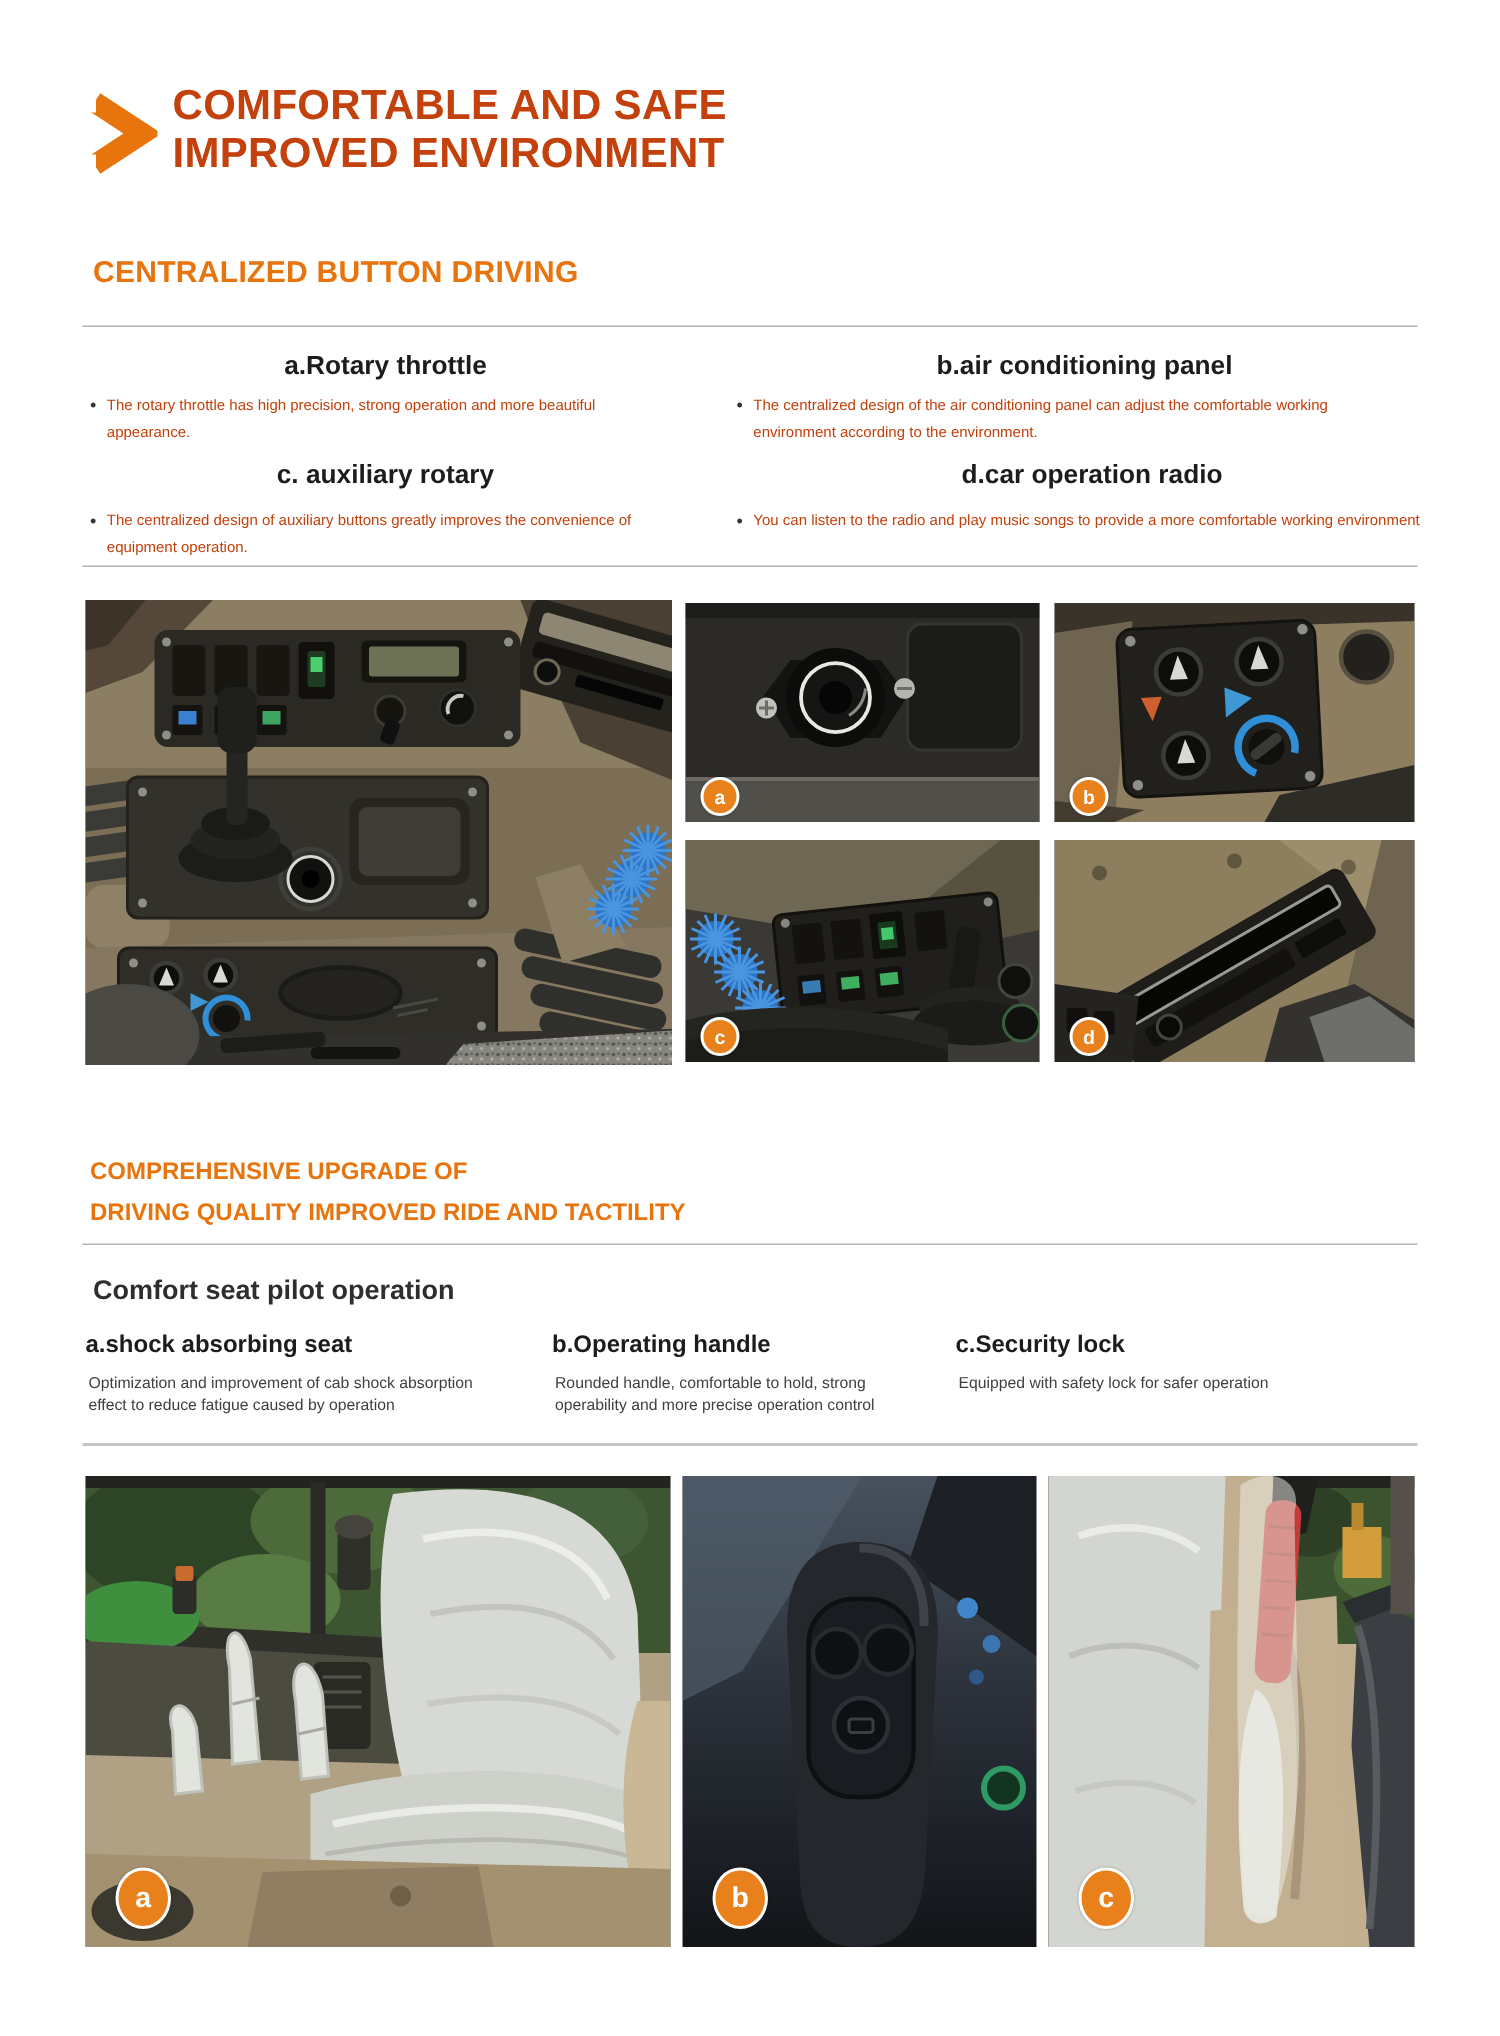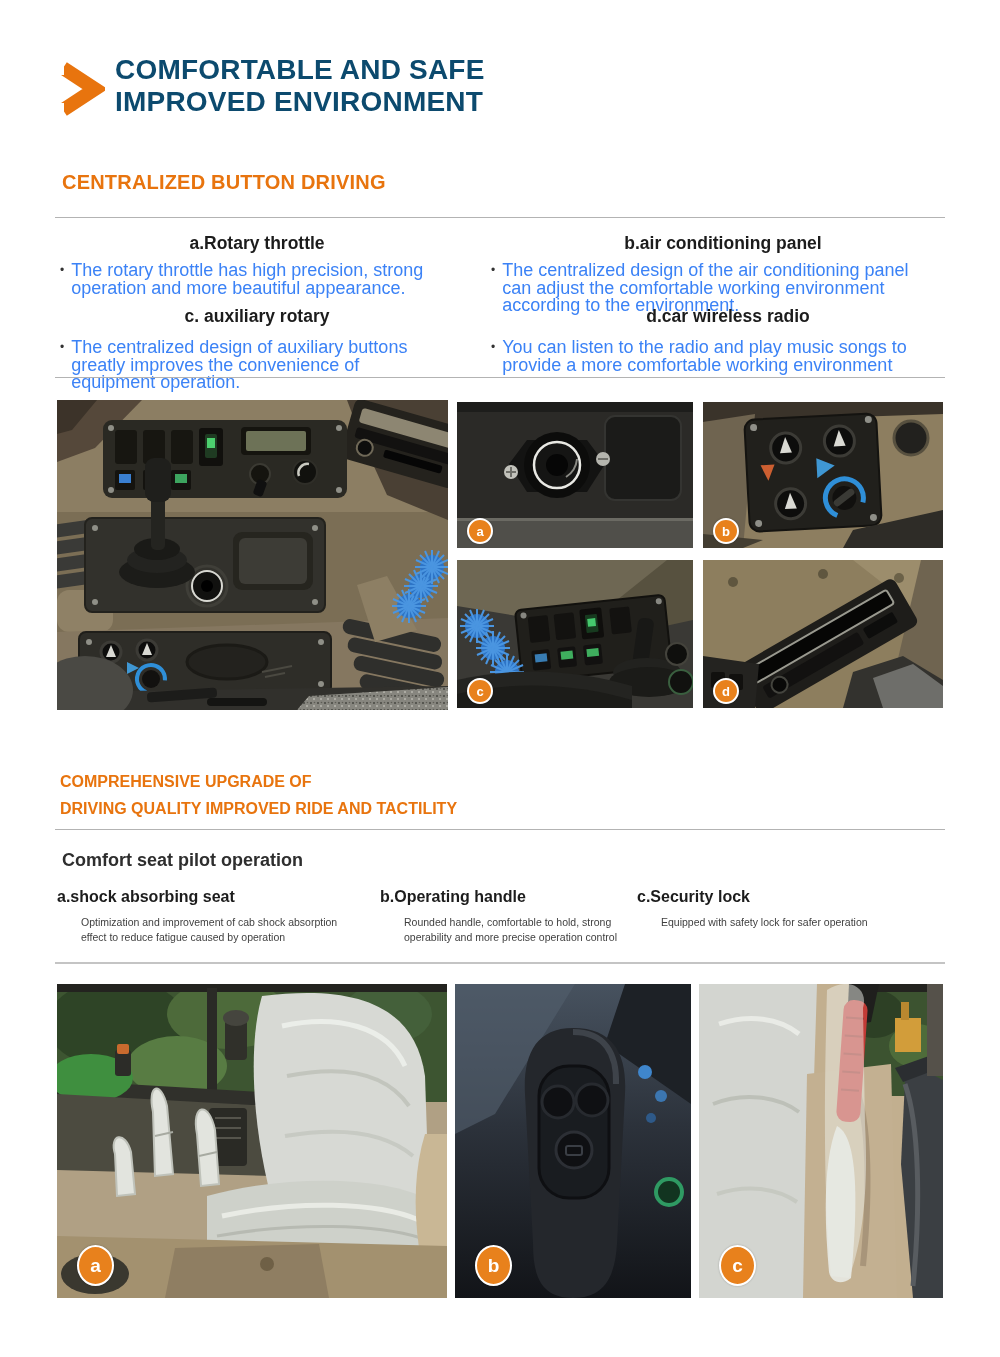--- a/index.html
+++ b/index.html
@@ -1,30 +1,30 @@
 <!DOCTYPE html>
 <html><head>
 <meta charset="utf-8">
 <style>
   html,body{margin:0;padding:0;background:#ffffff;}
   body{font-family:"Liberation Sans", sans-serif;color:#222;}
   .page{position:relative;width:1000px;height:1357px;background:#fff;overflow:hidden;}
   .abs{position:absolute;}
-  .main-title{font-size:28px;line-height:32px;font-weight:bold;color:#0c4a6e;letter-spacing:.2px;}
+  .main-title{font-size:28px;line-height:32px;font-weight:bold;color:#c2410c;letter-spacing:.2px;}
   .sec-heading{font-size:20px;font-weight:bold;color:#E8740E;letter-spacing:.2px;}
   .sec-heading2{font-size:16px;line-height:27px;font-weight:bold;color:#E8740E;}
   .sub-heading{font-size:18px;font-weight:bold;color:#2e2e2e;}
   .divider{height:1px;background:#b3b3b3;}
   .divider.thick{height:2px;background:#c4c4c4;}
   .feature h3{margin:0 0 8px 0;font-size:17.5px;font-weight:bold;color:#1c1c1c;text-align:center;}
   .bullet-row{display:flex;align-items:flex-start;}
   .bullet-row .dot{font-size:12px;color:#333;margin:1px 7px 0 3px;}
-  .bullet-row p{margin:0;font-size:18px;line-height:17.5px;color:#3b82f6;}
+  .bullet-row p{margin:0;font-size:10px;line-height:17.5px;color:#c2410c;}
   .feature2 h3{margin:0 0 9px 0;font-size:16px;font-weight:bold;color:#1c1c1c;}
-  .feature2 p{margin:0 0 0 24px;font-size:10.5px;line-height:15px;color:#3f3f3f;}
+  .feature2 p{margin:0 0 0 2px;font-size:10.5px;line-height:15px;color:#3f3f3f;}
   .photo{position:absolute;overflow:hidden;background:#444;}
   .photo svg{display:block;width:100%;height:100%;}
   .badge{position:absolute;border-radius:50%;background:#E8811C;border:2px solid #fff;
          color:#fff;font-weight:bold;display:flex;align-items:center;justify-content:center;
          box-shadow:0 0 2px rgba(0,0,0,.25);}
   .badge.sm{width:22px;height:22px;font-size:13px;left:10px;bottom:4px;}
   .badge.lg{width:33px;height:37px;font-size:19px;left:20px;bottom:12px;}
 </style>
 </head>
 <body>
@@ -62,21 +62,21 @@
 
   <div class="abs feature" style="left:57px;top:306px;width:400px">
     <h3>c. auxiliary rotary</h3>
     <div class="bullet-row" style="margin-top:12px">
       <span class="dot">•</span>
       <p style="width:370px">The centralized design of auxiliary buttons greatly improves the convenience of equipment operation.</p>
     </div>
   </div>
 
   <div class="abs feature" style="left:488px;top:306px;width:480px">
-    <h3>d.car wireless radio</h3>
+    <h3>d.car operation radio</h3>
     <div class="bullet-row" style="margin-top:12px">
       <span class="dot">•</span>
       <p style="width:462px">You can listen to the radio and play music songs to provide a more comfortable working environment</p>
     </div>
   </div>
 
   <div class="abs divider" style="left:55px;top:377px;width:890px"></div>
 
   <div class="photo" style="left:57px;top:400px;width:391px;height:310px">
     <svg viewBox="0 0 391 310" preserveAspectRatio="none">
@@ -321,21 +321,21 @@
     <div>COMPREHENSIVE UPGRADE OF</div>
     <div>DRIVING QUALITY IMPROVED RIDE AND TACTILITY</div>
   </div>
   <div class="abs divider" style="left:55px;top:829px;width:890px"></div>
   <div class="abs sub-heading" style="left:62px;top:850px">Comfort seat pilot operation</div>
 
   <div class="abs feature2" style="left:57px;top:888px">
     <h3>a.shock absorbing seat</h3>
     <p style="width:258px">Optimization and improvement of cab shock absorption effect to reduce fatigue caused by operation</p>
   </div>
-  <div class="abs feature2" style="left:380px;top:888px">
+  <div class="abs feature2" style="left:368px;top:888px">
     <h3>b.Operating handle</h3>
     <p style="width:220px">Rounded handle, comfortable to hold, strong operability and more precise operation control</p>
   </div>
   <div class="abs feature2" style="left:637px;top:888px">
     <h3>c.Security lock</h3>
     <p style="width:245px">Equipped with safety lock for safer operation</p>
   </div>
 
   <div class="abs divider thick" style="left:55px;top:962px;width:890px"></div>
 

